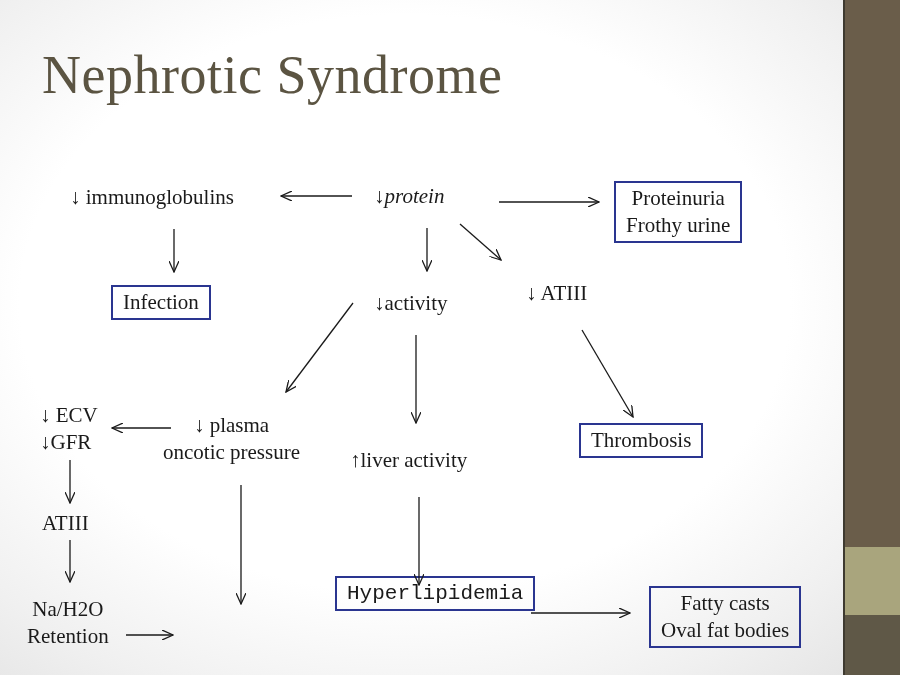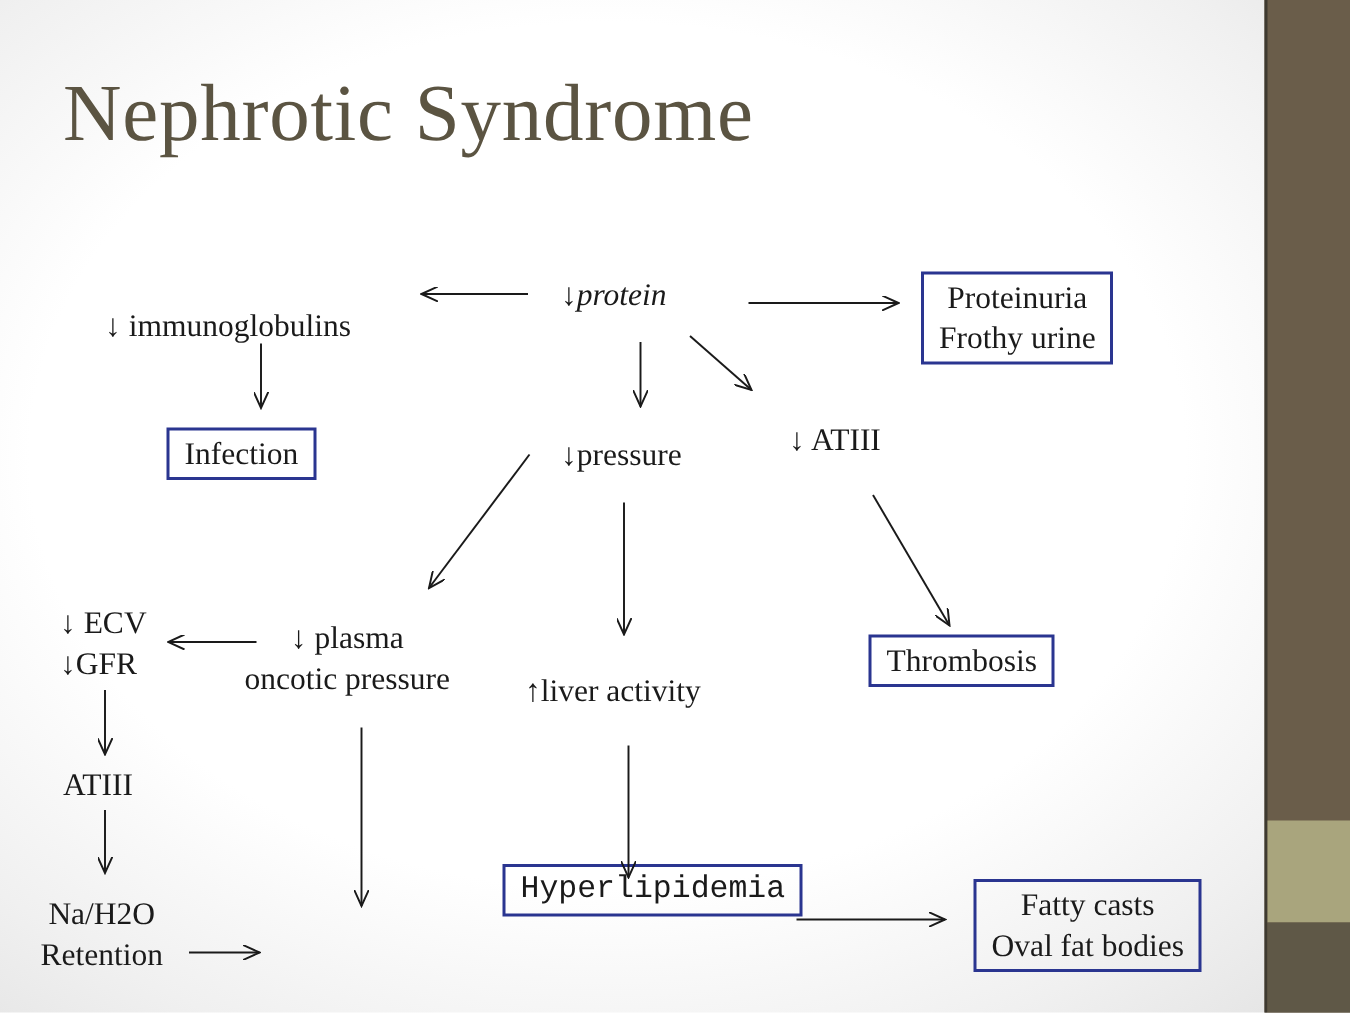--- a/index.html
+++ b/index.html
@@ -16,29 +16,29 @@
   svg.arrows { position: absolute; left: 0; top: 0; width: 900px; height: 675px; pointer-events: none; }
   svg.arrows line { stroke: #1a1a1a; stroke-width: 1.3; }
 </style>
 </head>
 <body>
 
 <div class="slide">
   <h1 class="title">Nephrotic Syndrome</h1>
 
   <div class="node" style="left:374px; top:183px;font-style:italic;">↓protein</div>
-  <div class="node" style="left:70px; top:184px;margin-top:20px;">↓ immunoglobulins</div>
+  <div class="node" style="left:70px; top:184px;">↓ immunoglobulins</div>
 
   <div class="node box" style="left:614px; top:181px;">
     <div>Proteinuria</div>
     <div>Frothy urine</div>
   </div>
 
   <div class="node box" style="left:111px; top:285px;">Infection</div>
-  <div class="node" style="left:374px; top:290px;">↓pressure</div>
+  <div class="node" style="left:374px; top:290px;">↓activity</div>
   <div class="node" style="left:526px; top:280px;">↓ ATIII</div>
 
   <div class="node" style="left:40px; top:402px; text-align:left;">
     <div>↓ ECV</div>
     <div>↓GFR</div>
   </div>
 
   <div class="node" style="left:163px; top:412px;">
     <div>↓ plasma</div>
     <div>oncotic pressure</div>

